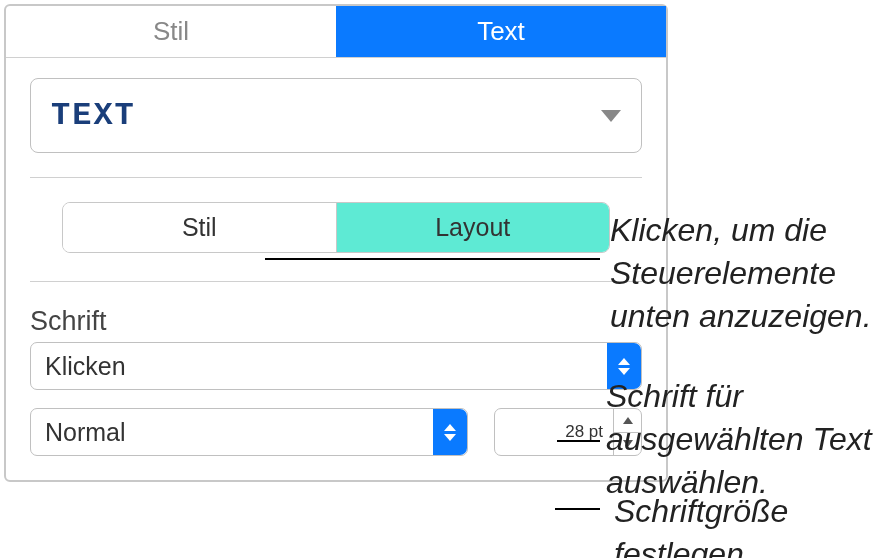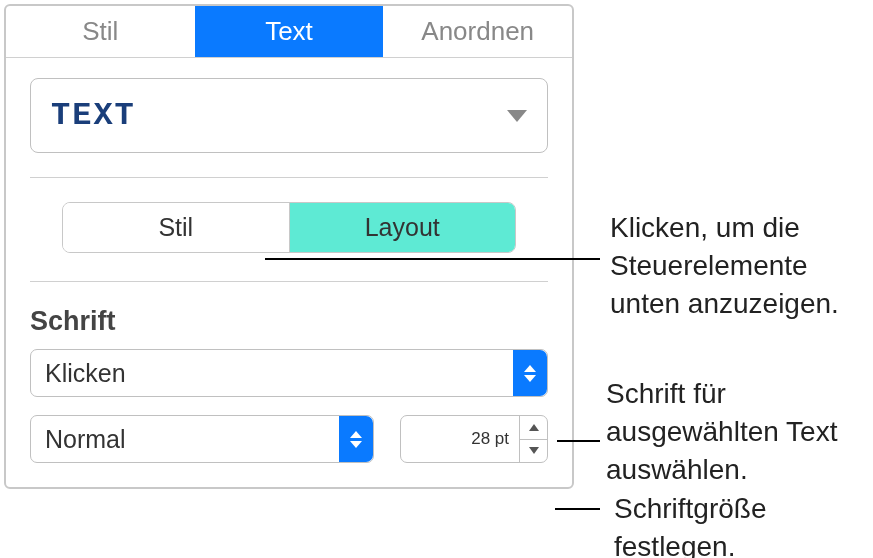--- a/index.html
+++ b/index.html
@@ -8,21 +8,21 @@
       padding: 0;
     }
     body {
       font-family: -apple-system, BlinkMacSystemFont, "Helvetica Neue", sans-serif;
       background: #fff;
       width: 873px;
       height: 558px;
       position: relative;
     }
     .panel {
-      width: 570px;
+      width: 664px;
       border: 2px solid #c8c8c8;
       border-radius: 6px;
       background: #fff;
       position: absolute;
       top: 4px;
       left: 4px;
     }
     .top-tabs {
       display: flex;
       border-bottom: 1px solid #d0d0d0;
@@ -89,22 +89,21 @@
     }
     .segment:first-child {
       border-right: 1px solid #c8c8c8;
     }
     .segment.active {
       background: #fff;
     }
     .section-label {
       font-size: 27px;
       color: #444;
-      margin-bottom: 12px;
-      font-weight: bold;
+      margin-bottom: 5px;
     }
     .font-select {
       display: flex;
       align-items: center;
       border: 1px solid #c0c0c0;
       border-radius: 7px;
       padding: 0 0 0 14px;
       height: 48px;
       margin-bottom: 18px;
       cursor: pointer;
@@ -196,38 +195,38 @@
     }
     .stepper .arrow-down {
       width: 0;
       height: 0;
       border-left: 5px solid transparent;
       border-right: 5px solid transparent;
       border-top: 7px solid #555;
     }
     .callout {
       position: absolute;
-      font-size: 28px;
+      font-size: 32px;
       color: #222;
       line-height: 1.35;
+      font-style: italic;
     }
     .callout-line {
       position: absolute;
       height: 2px;
       background: #000;
     }
   </style>
 </head>
 <body>
 
 <div class="panel">
   <div class="top-tabs">
     <div class="top-tab">Stil</div>
     <div class="top-tab active">Text</div>
-    <div class="top-tab">Anordnen</div>
   </div>
 
   <div class="panel-body">
 
     <div class="text-style-dropdown">
       <span class="text-style-label">TEXT</span>
       <span class="chevron-down"></span>
     </div>
 
     <div class="divider"></div>

